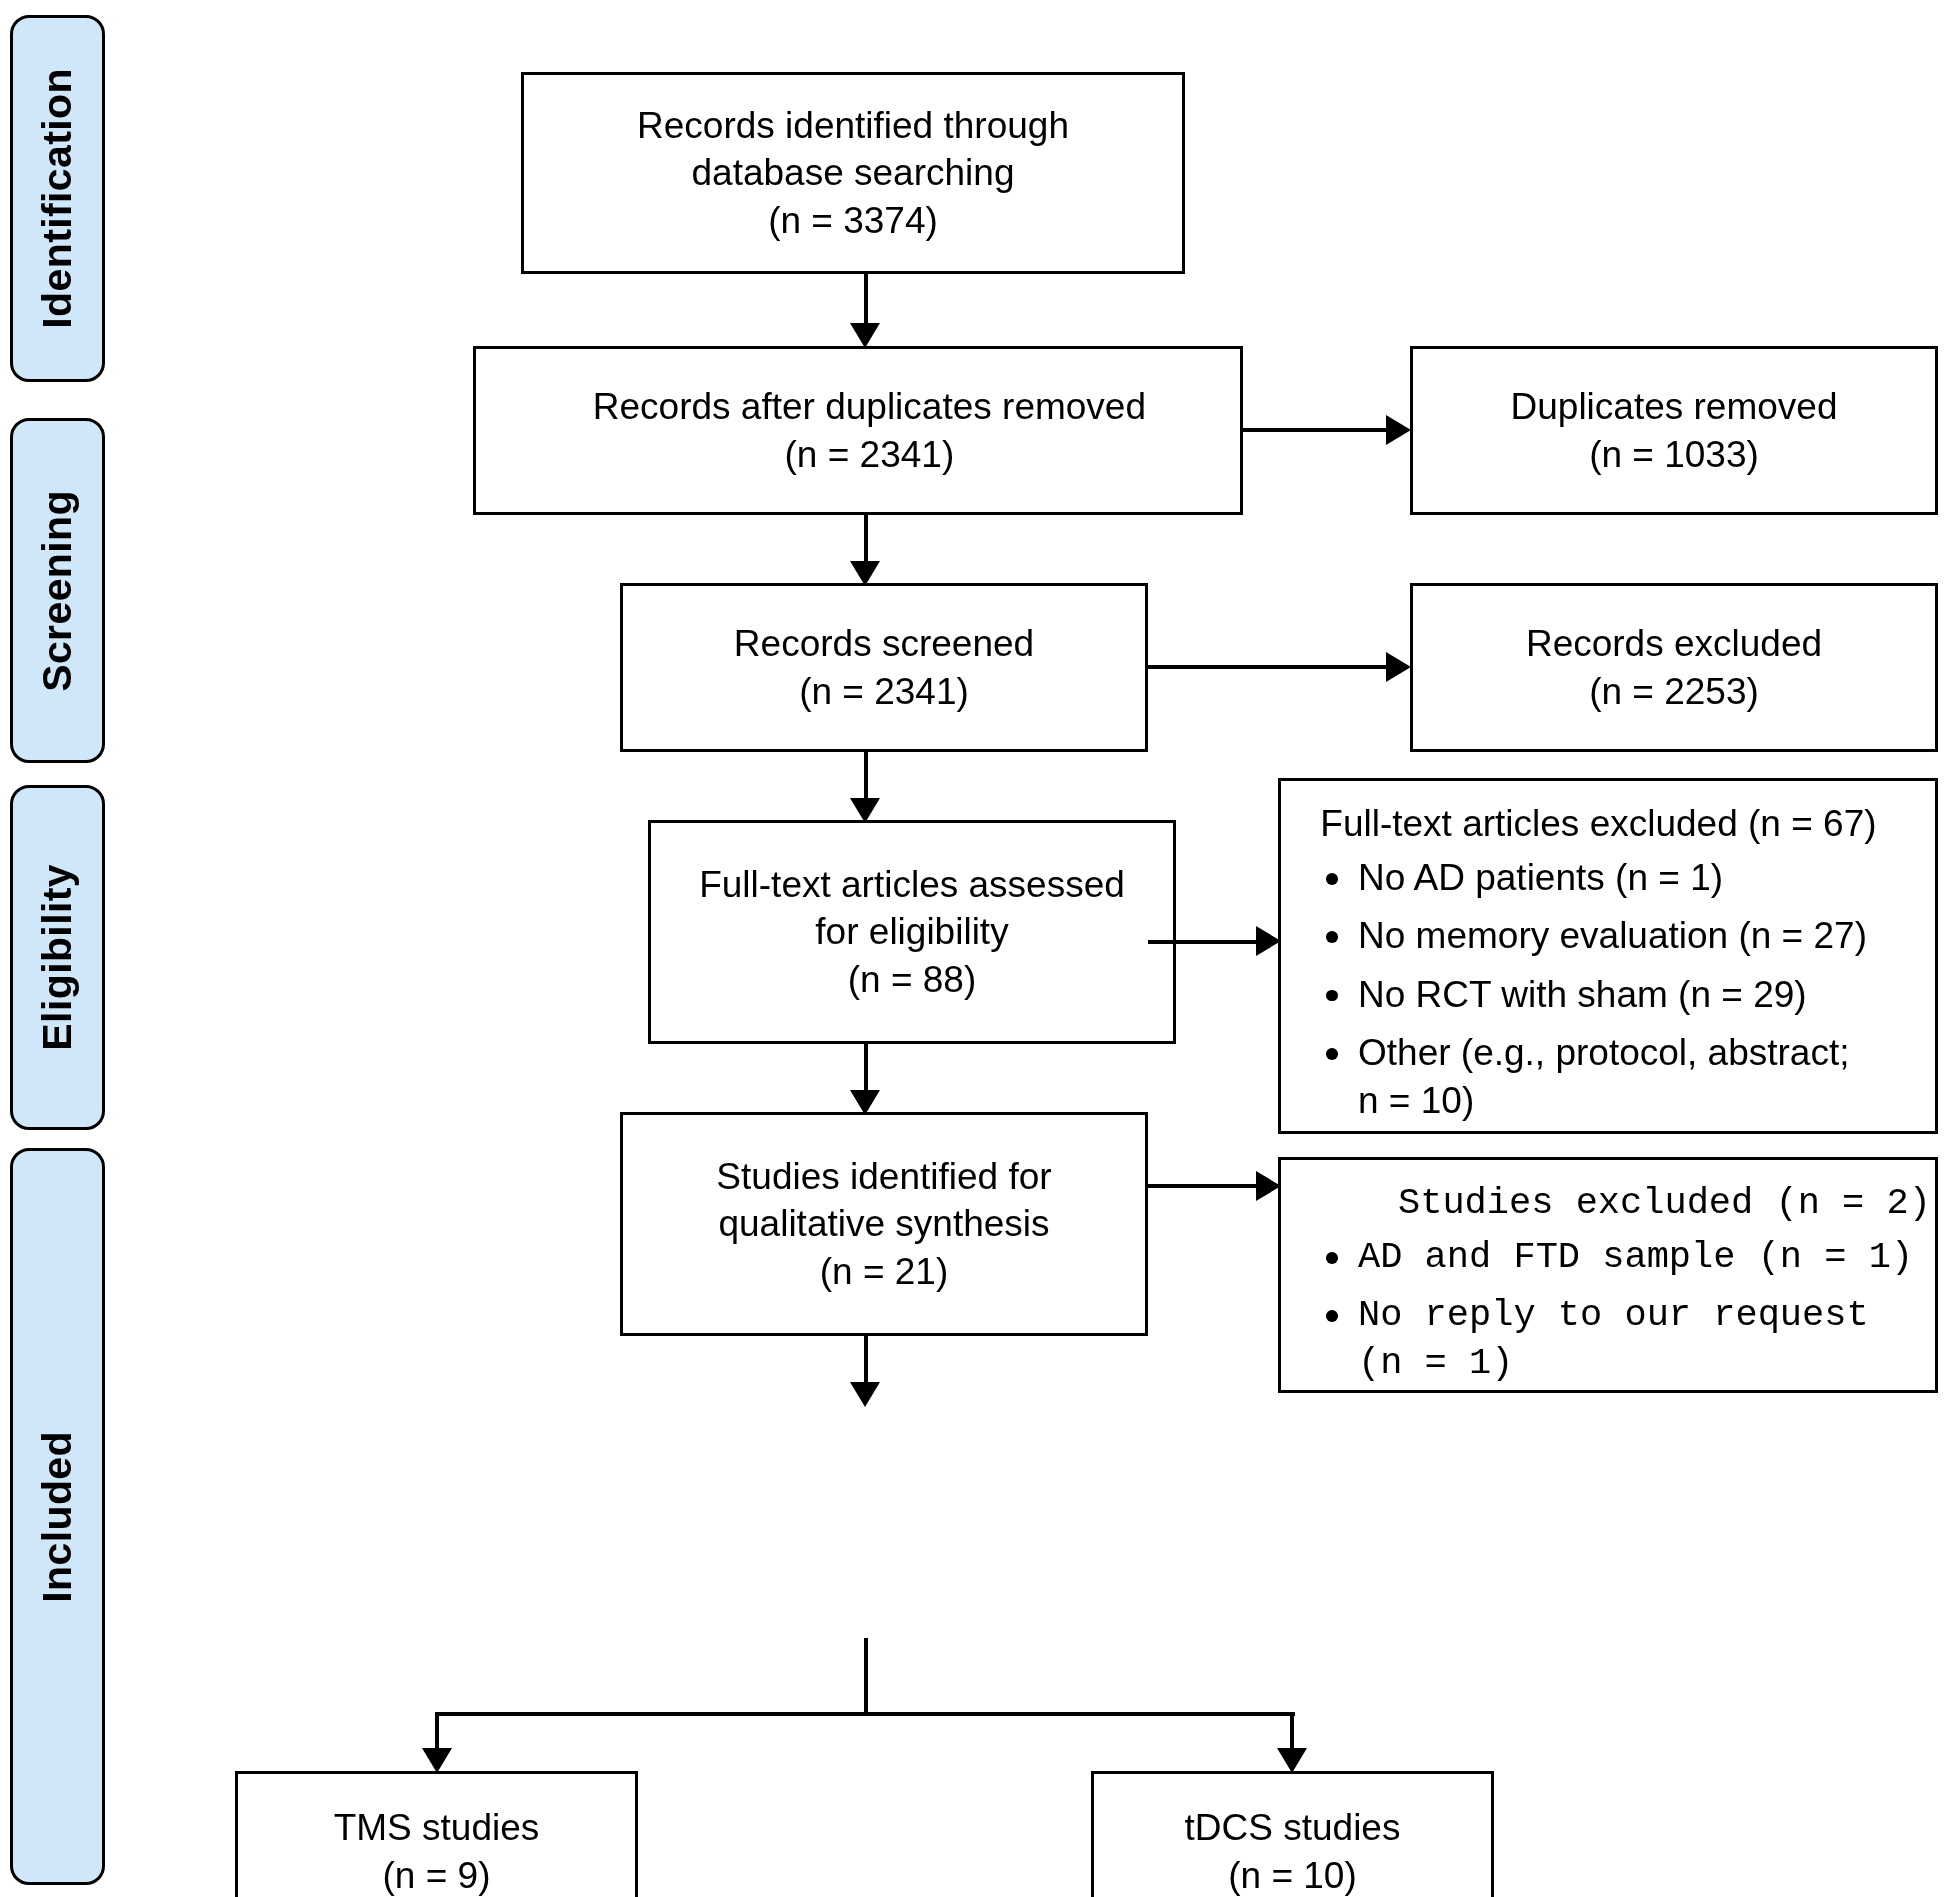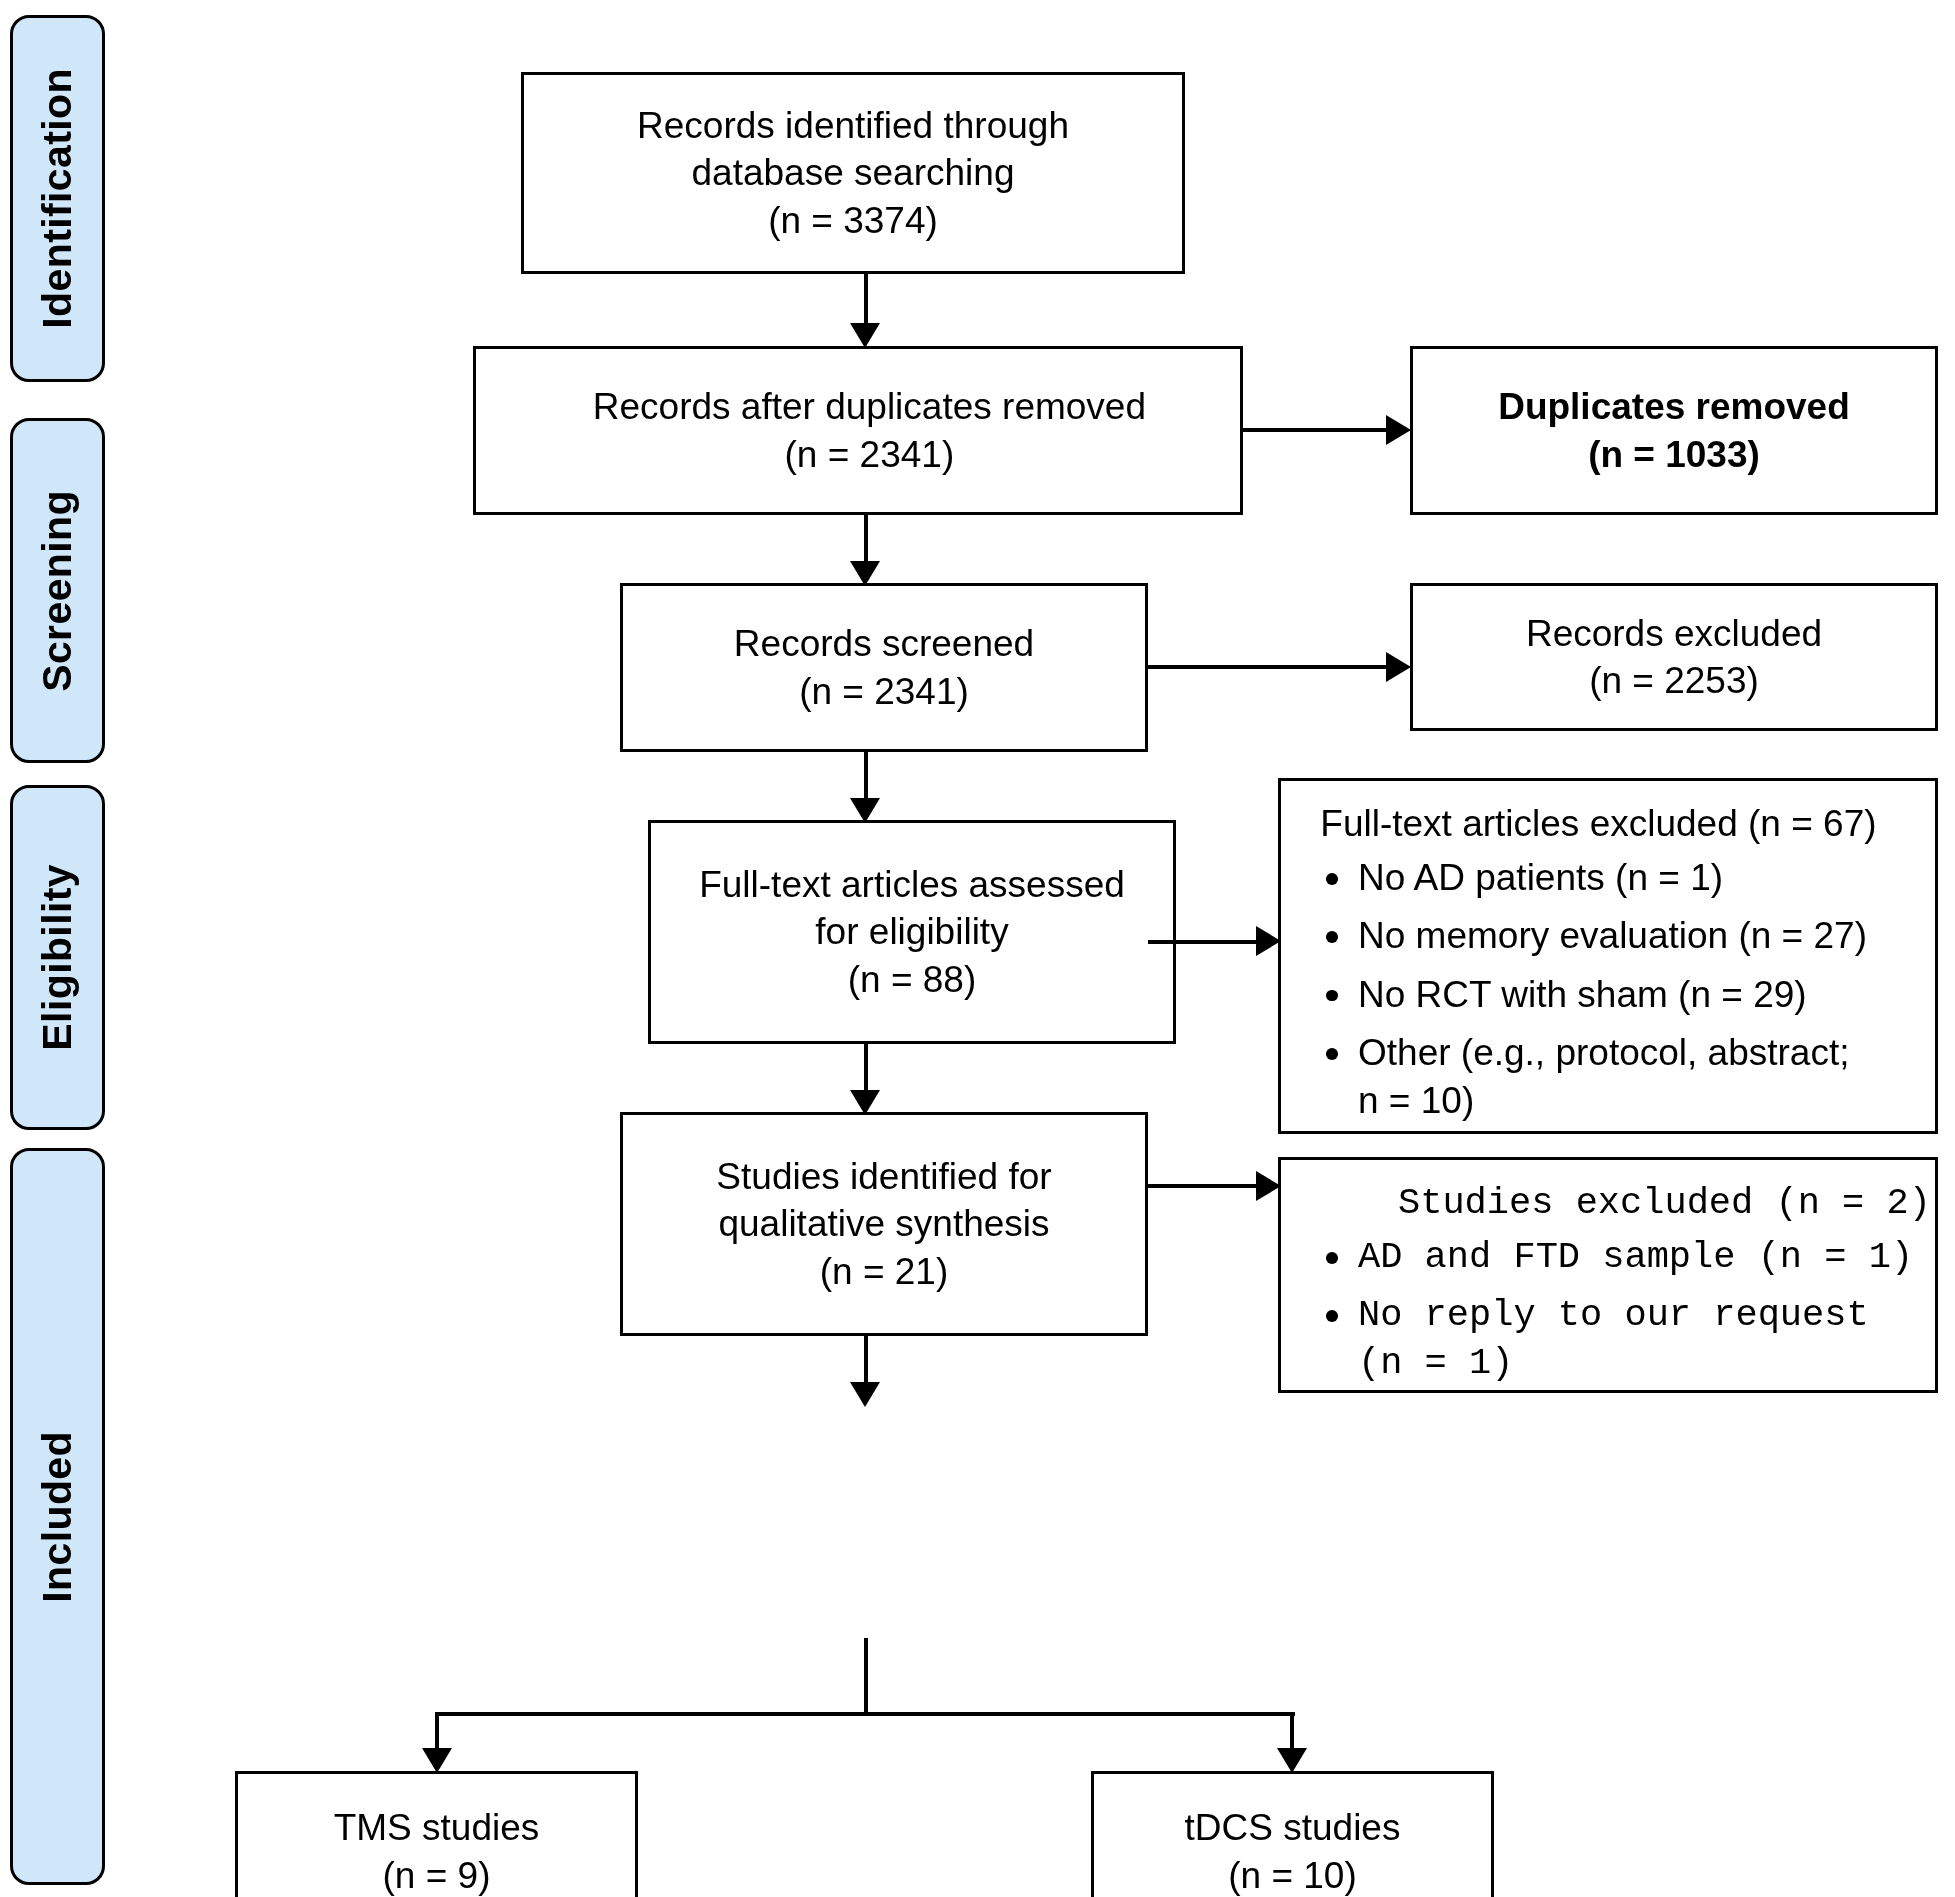--- a/index.html
+++ b/index.html
@@ -149,37 +149,37 @@
   <div class="arrow-down" style="left:850px; top:323px;"></div>
 
   <div class="flow-box" style="left:473px; top:346px; width:770px; height:169px;padding-left:36px;">
     <div class="box-line">Records after duplicates removed</div>
     <div class="box-line">(n = 2341)</div>
   </div>
 
   <div class="conn conn-h" style="left:1243px; top:428px; width:150px;"></div>
   <div class="arrow-right" style="left:1386px; top:415px;"></div>
 
-  <div class="flow-box" style="left:1410px; top:346px; width:528px; height:169px;font-weight:bold;">
+  <div class="flow-box" style="left:1410px; top:346px; width:528px; height:169px;">
     <div class="box-line">Duplicates removed</div>
     <div class="box-line">(n = 1033)</div>
   </div>
 
   <div class="conn conn-v" style="left:864px; top:515px; height:56px;"></div>
   <div class="arrow-down" style="left:850px; top:561px;"></div>
 
   <div class="flow-box" style="left:620px; top:583px; width:528px; height:169px;">
     <div class="box-line">Records screened</div>
     <div class="box-line">(n = 2341)</div>
   </div>
 
   <div class="conn conn-h" style="left:1148px; top:665px; width:246px;"></div>
   <div class="arrow-right" style="left:1386px; top:652px;"></div>
 
-  <div class="flow-box" style="left:1410px; top:583px; width:528px; height:148px;">
+  <div class="flow-box" style="left:1410px; top:583px; width:528px; height:169px;">
     <div class="box-line">Records excluded</div>
     <div class="box-line">(n = 2253)</div>
   </div>
 
   <div class="conn conn-v" style="left:864px; top:752px; height:56px;"></div>
   <div class="arrow-down" style="left:850px; top:798px;"></div>
 
   <div class="flow-box" style="left:620px; top:820px; width:528px; height:224px;margin-left:28px;">
     <div class="box-line">Full-text articles assessed</div>
     <div class="box-line">for eligibility</div>

